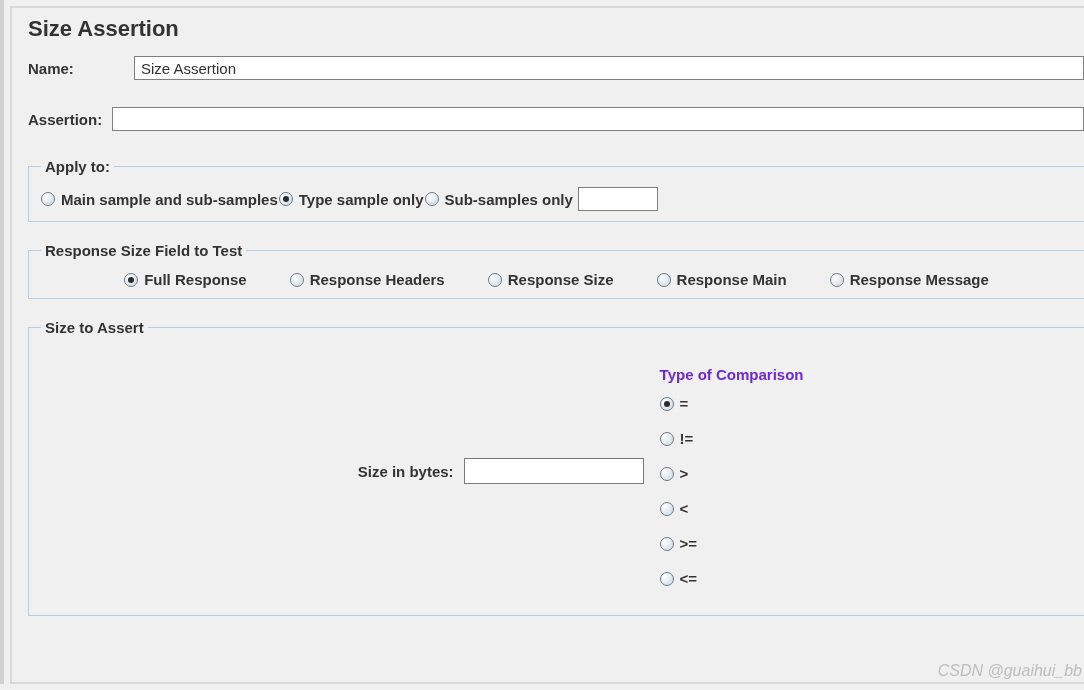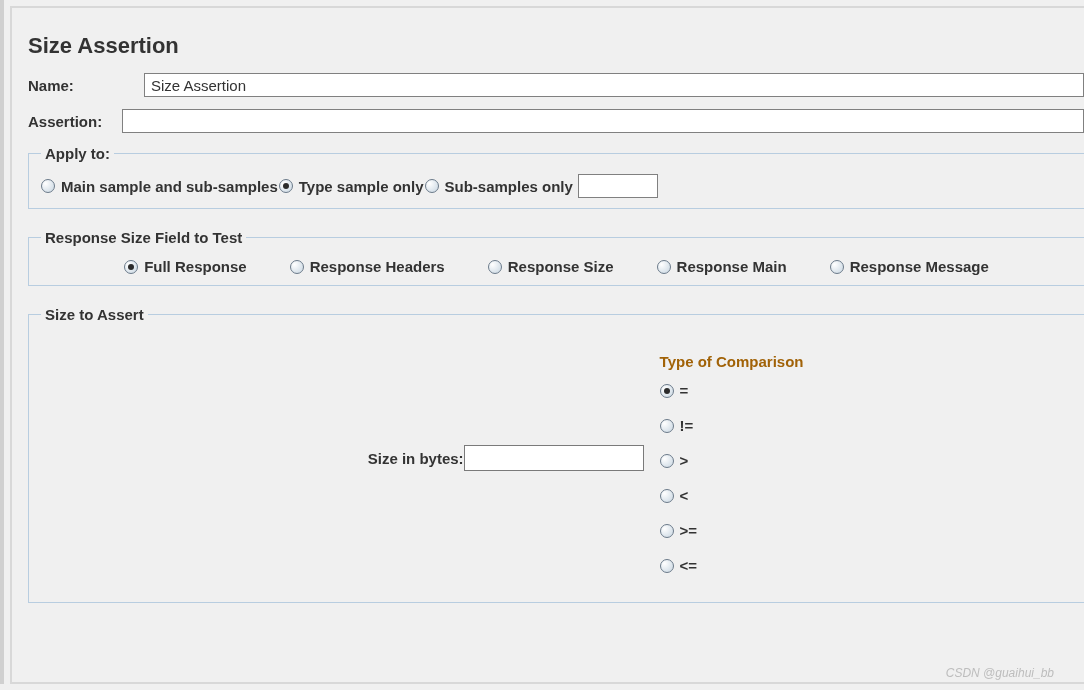--- a/index.html
+++ b/index.html
@@ -11,36 +11,36 @@
     color: #2c2c2c;
     background: #f0f0f0;
     overflow: hidden;
   }
   .outer {
     padding: 6px 0 0 6px;
     border-left: 4px solid #d0d0d0;
   }
   .panel {
     background: #f0f0f0;
-    padding: 19px 0 10px 16px;
+    padding: 2px 0 10px 16px;
     border: 2px solid #d8d8d8;
     border-right: none;
     height: 678px;
   }
   .title {
     font-size: 22px;
     font-weight: bold;
     color: #333;
     margin: 6px 0 14px 0;
   }
   .form-row {
     display: flex;
     align-items: center;
-    margin-bottom: 12px;
-    gap: 20px;
+    margin-bottom: 27px;
+    gap: 10px;
   }
   .form-label {
     font-weight: bold;
     color: #333;
     white-space: nowrap;
   }
   .text-input {
     flex: 1;
     height: 24px;
     border: 1px solid #808080;
@@ -104,48 +104,49 @@
   .size-assert-body {
     display: flex;
     align-items: flex-start;
     padding: 18px 0 4px 0;
   }
   .size-left {
     flex: 0 0 60%;
     display: flex;
     align-items: center;
     justify-content: flex-end;
+    gap: 10px;
     padding-right: 16px;
     margin-top: 92px;
   }
   .size-bytes-input {
     width: 180px;
     height: 26px;
     border: 1px solid #7a7a7a;
     background: #fff;
   }
   .size-right {
     flex: 0 0 40%;
   }
   .comp-title {
     font-weight: bold;
-    color: #a16207;
+    color: #6d28d9;
     margin-bottom: 12px;
   }
   .comp-col {
     display: flex;
     flex-direction: column;
     gap: 18px;
   }
   .watermark {
     position: fixed;
-    right: 30px;
+    right: 2px;
     bottom: 10px;
     color: #bdbdbd;
-    font-size: 12px;
+    font-size: 16px;
     font-style: italic;
     font-family: Arial, sans-serif;
     pointer-events: none;
   }
 </style>
 </head>
 <body>
 
 <div class="outer">
 <div class="panel">

